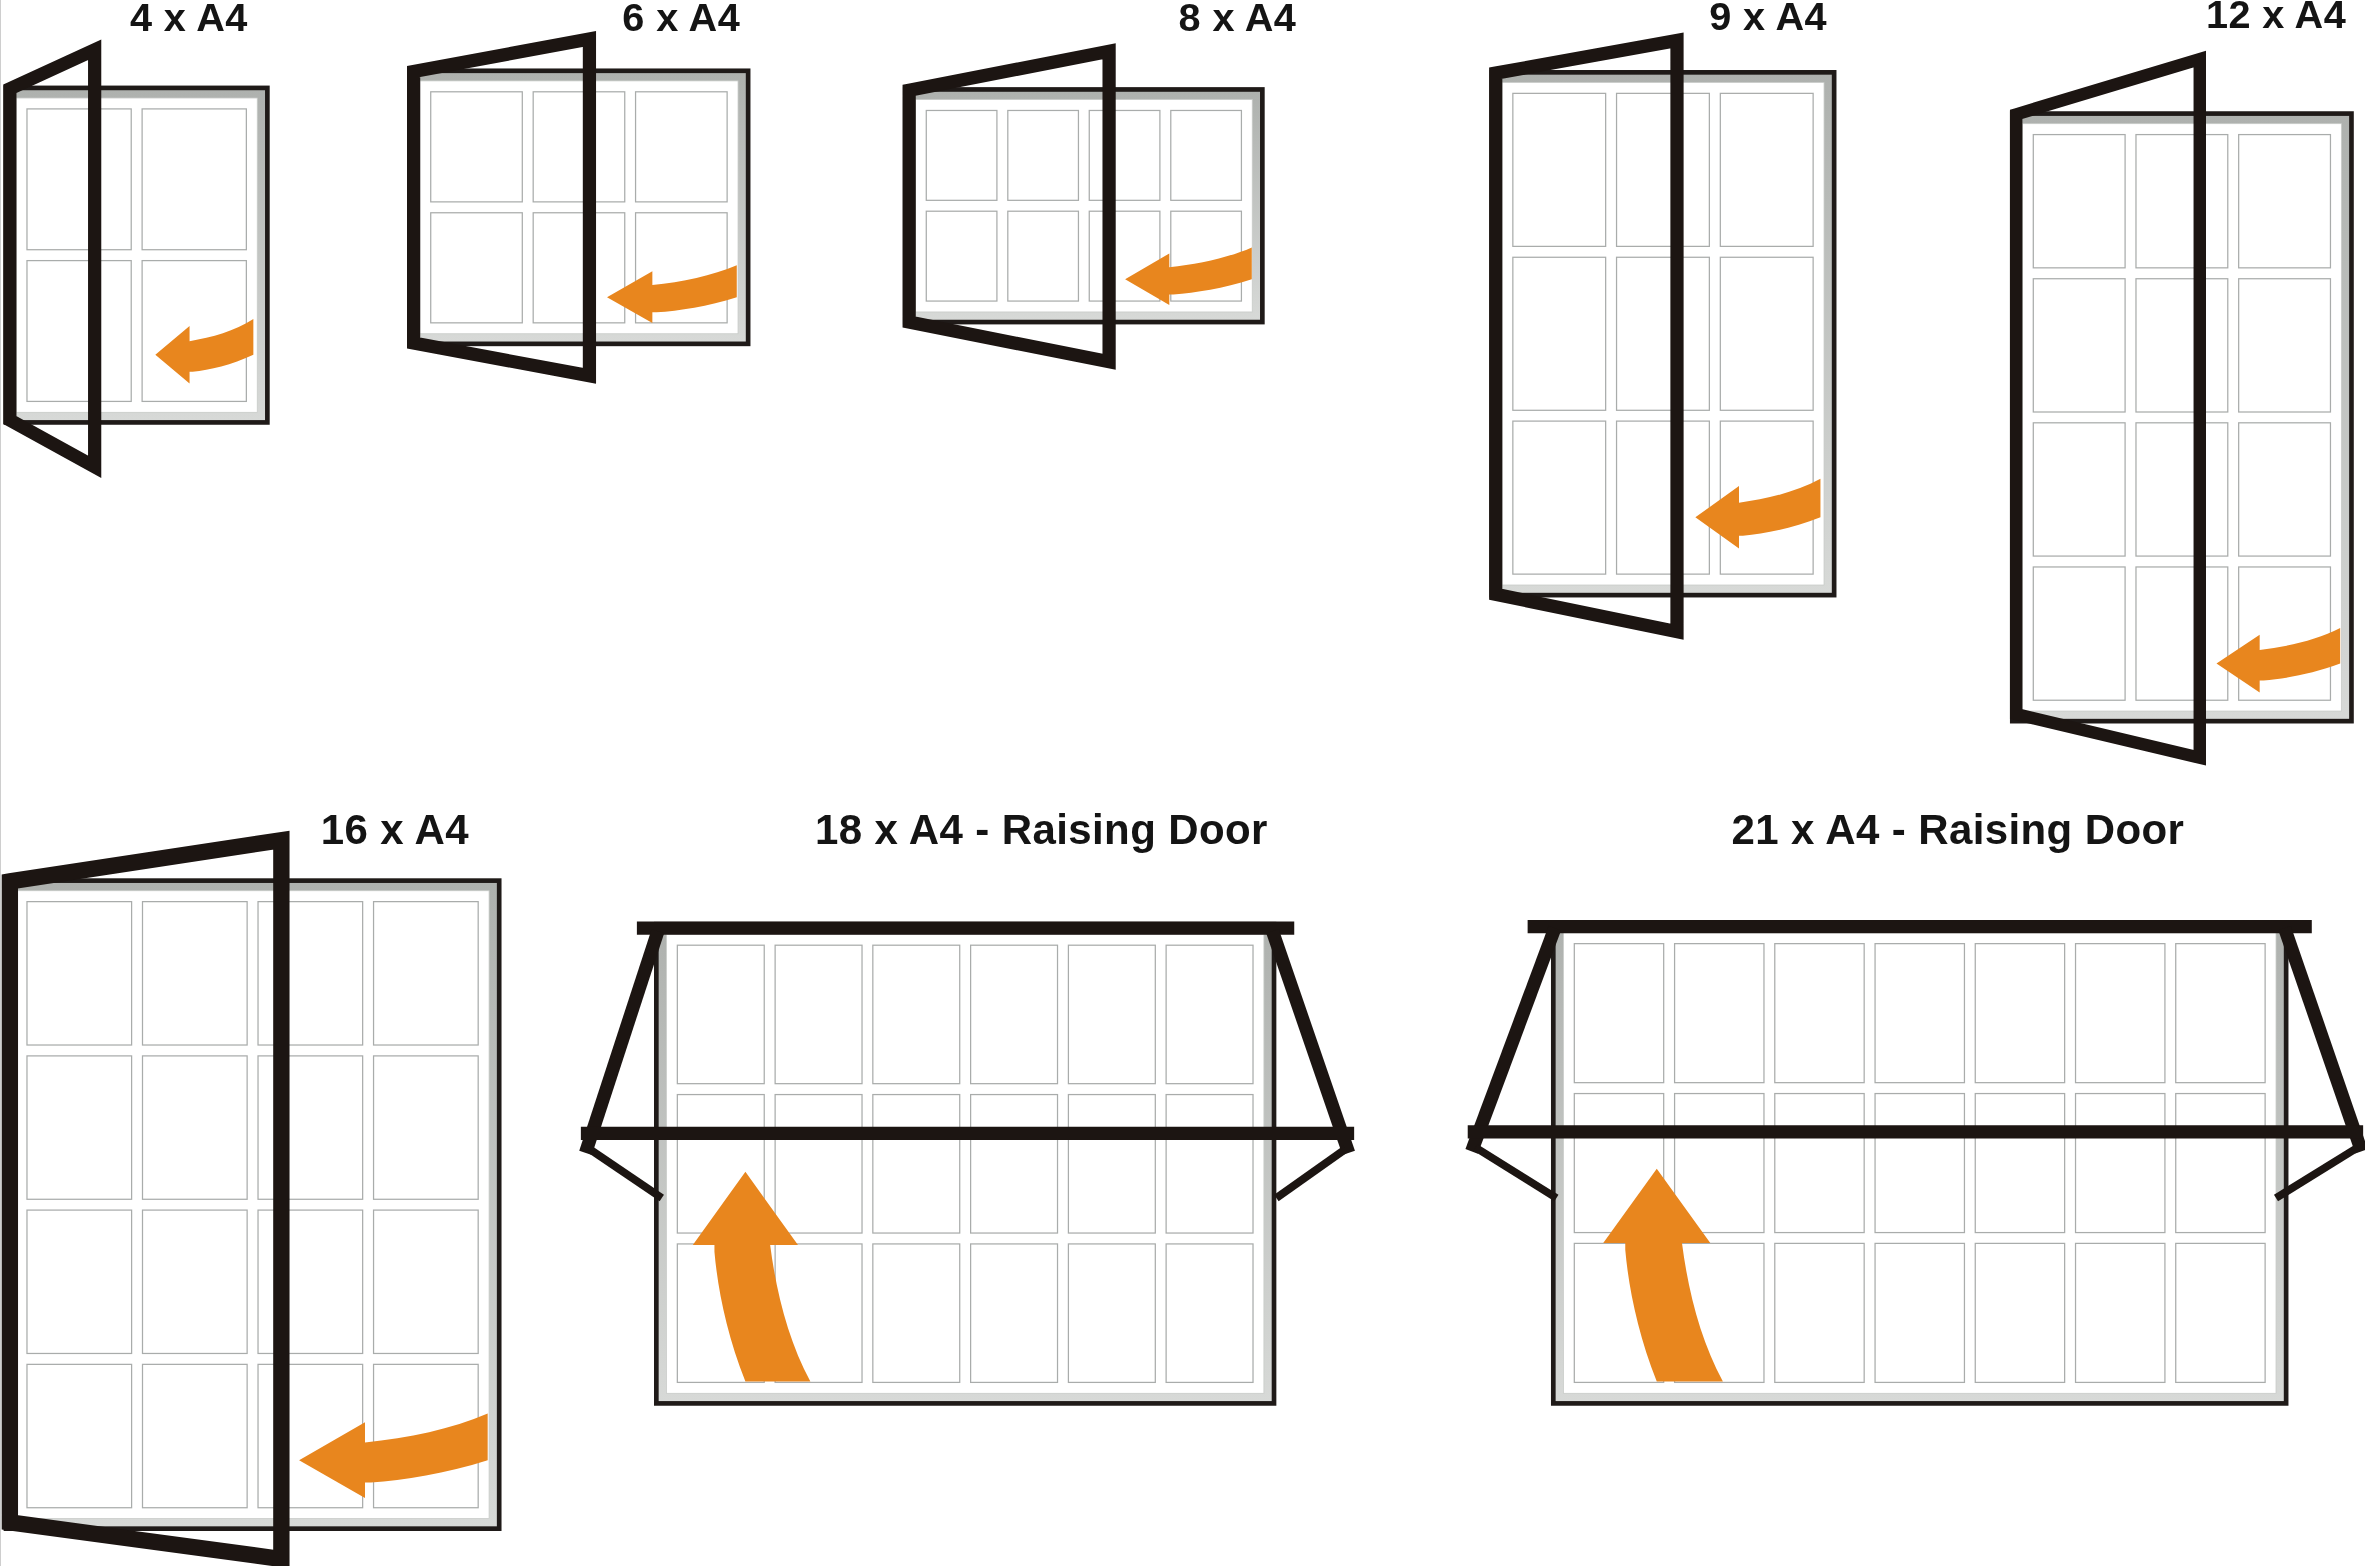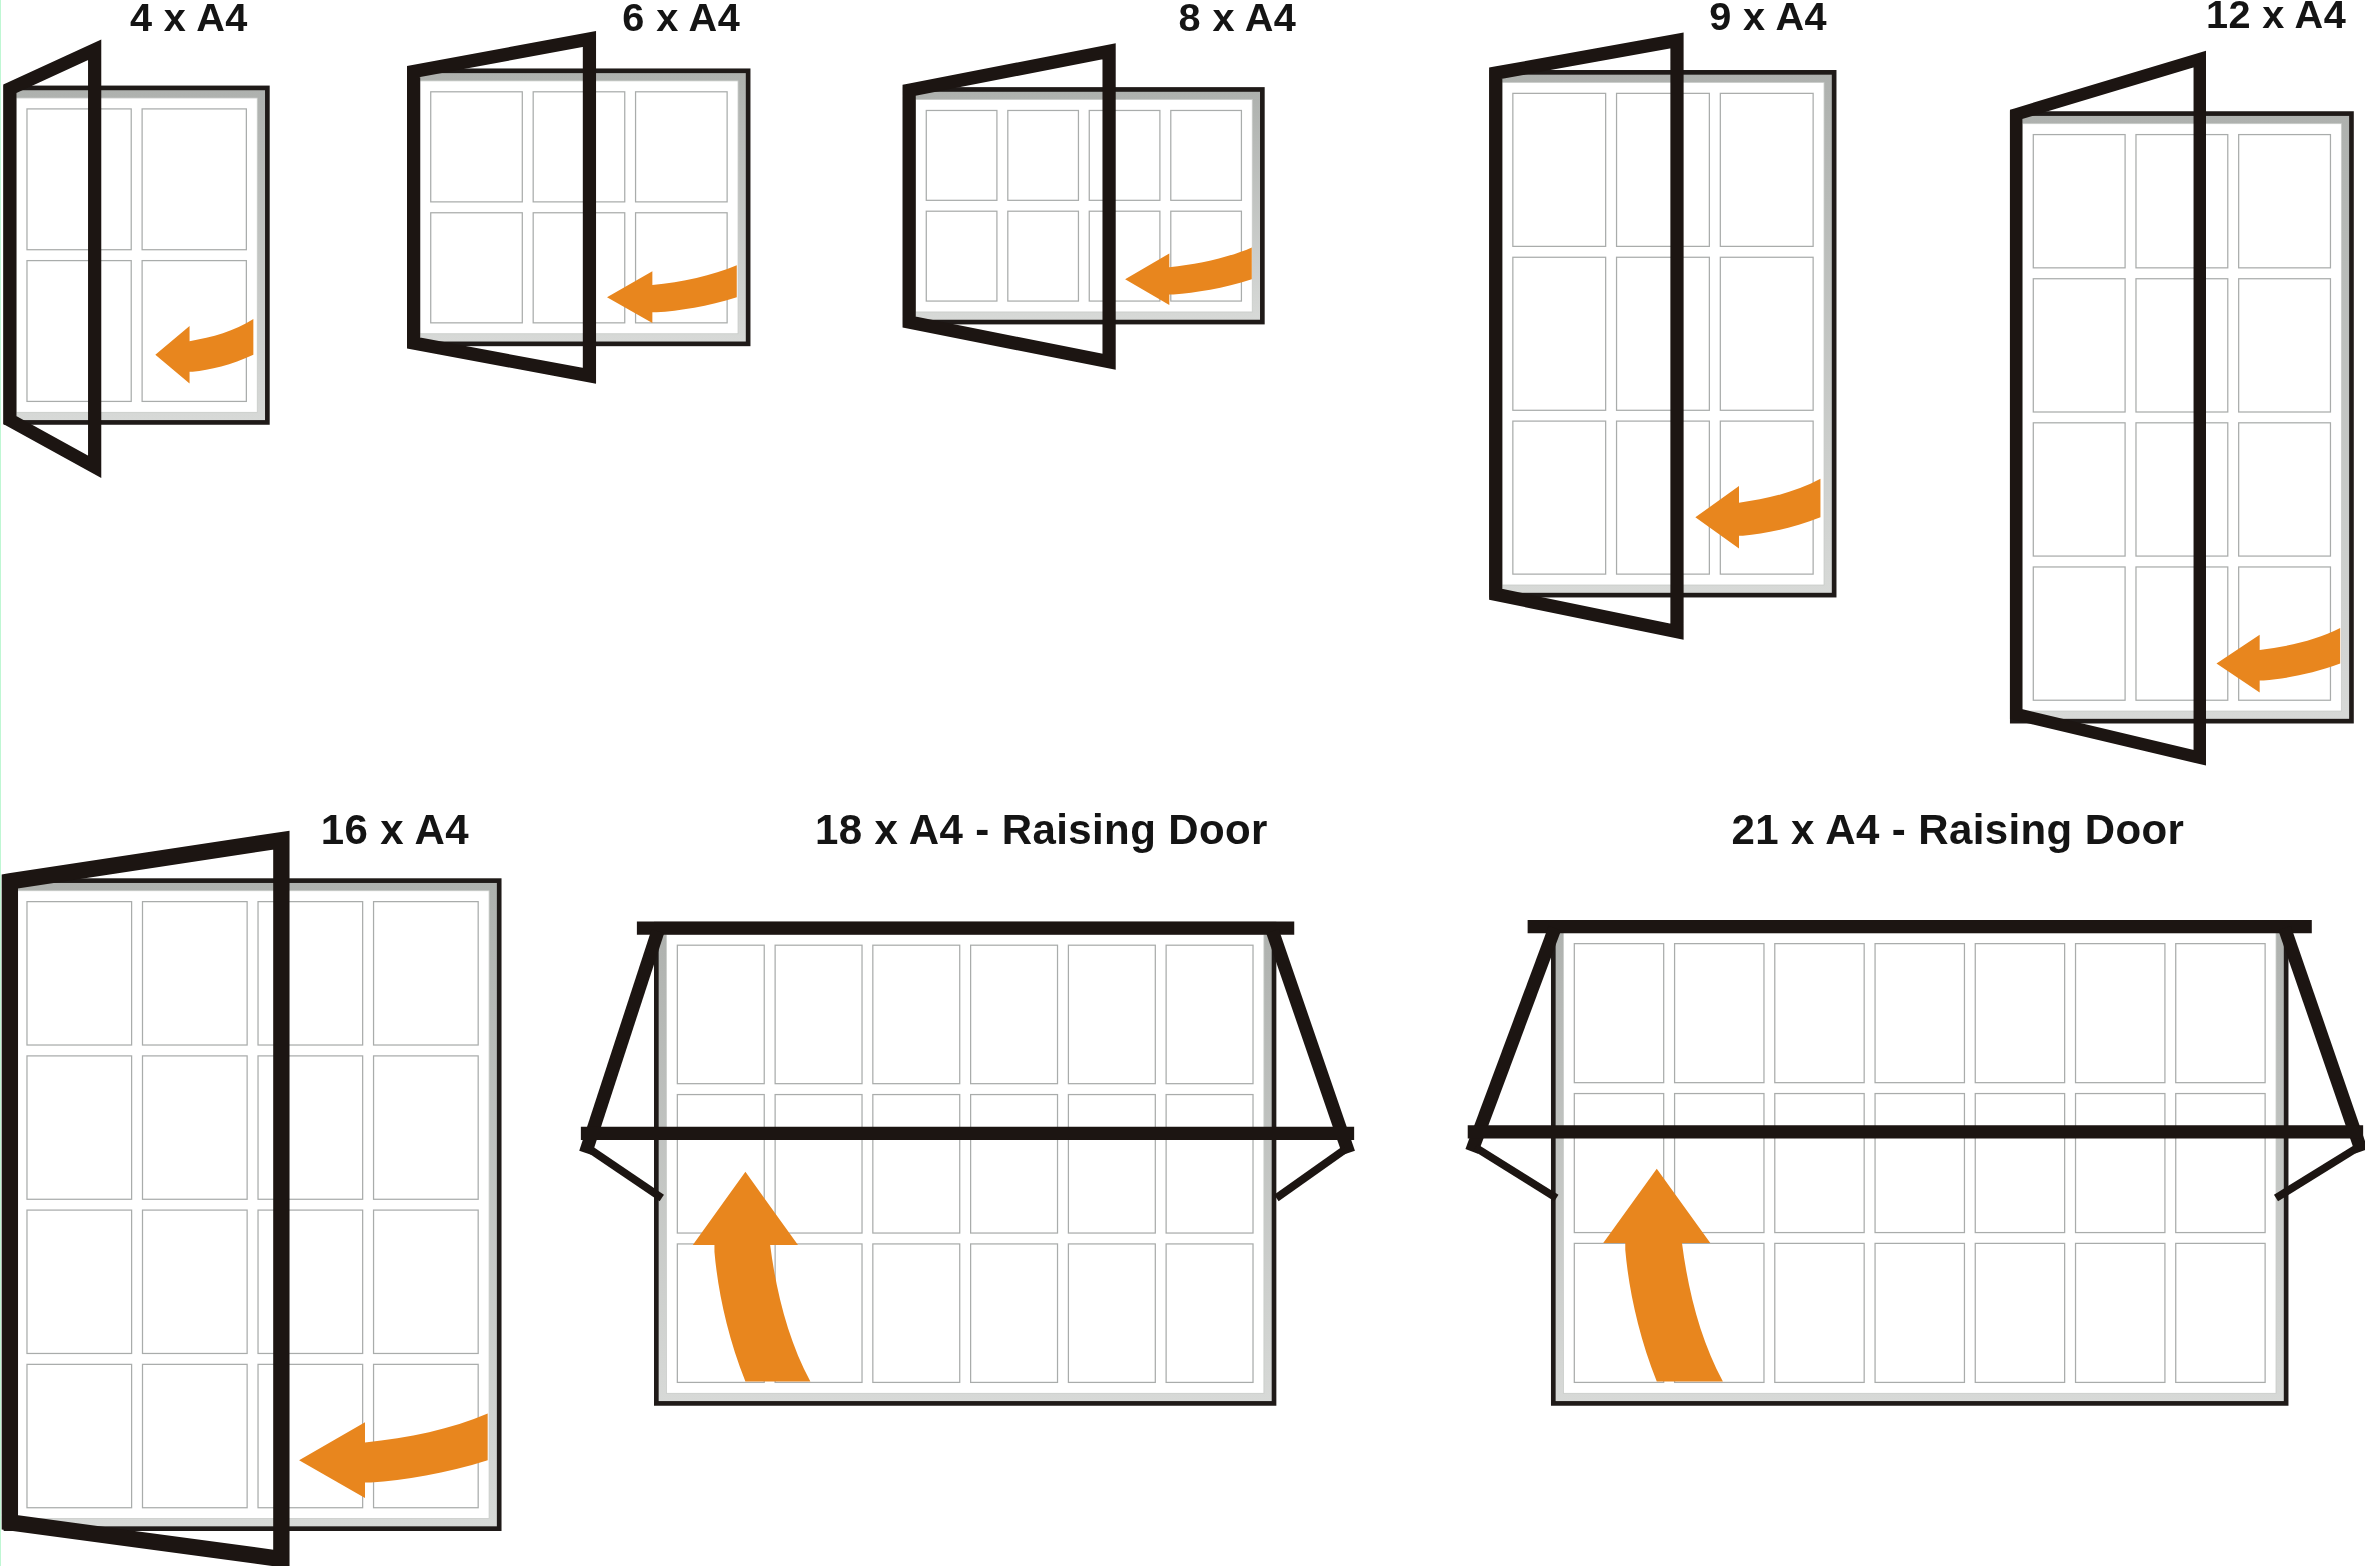--- a/index.html
+++ b/index.html
@@ -1,17 +1,17 @@
 <!DOCTYPE html>
 <html style="font-size:12.5px"><head>
 <meta charset="utf-8">
 <style>
   html,body{margin:0;padding:0;background:#ffffff;}
   body{width:2366px;height:1566px;overflow:hidden;}
-  .stage{position:relative;width:2366px;height:1566px;background:#86efac;}
+  .stage{position:relative;width:2366px;height:1566px;background:#a3a3a3;}
   svg{display:block;}
   .fig-label{
     font-family:"Liberation Sans","DejaVu Sans",sans-serif;
     font-weight:700;
     text-anchor:middle;
     letter-spacing:0.5px;
   }
 </style>
 </head>
 <body>

